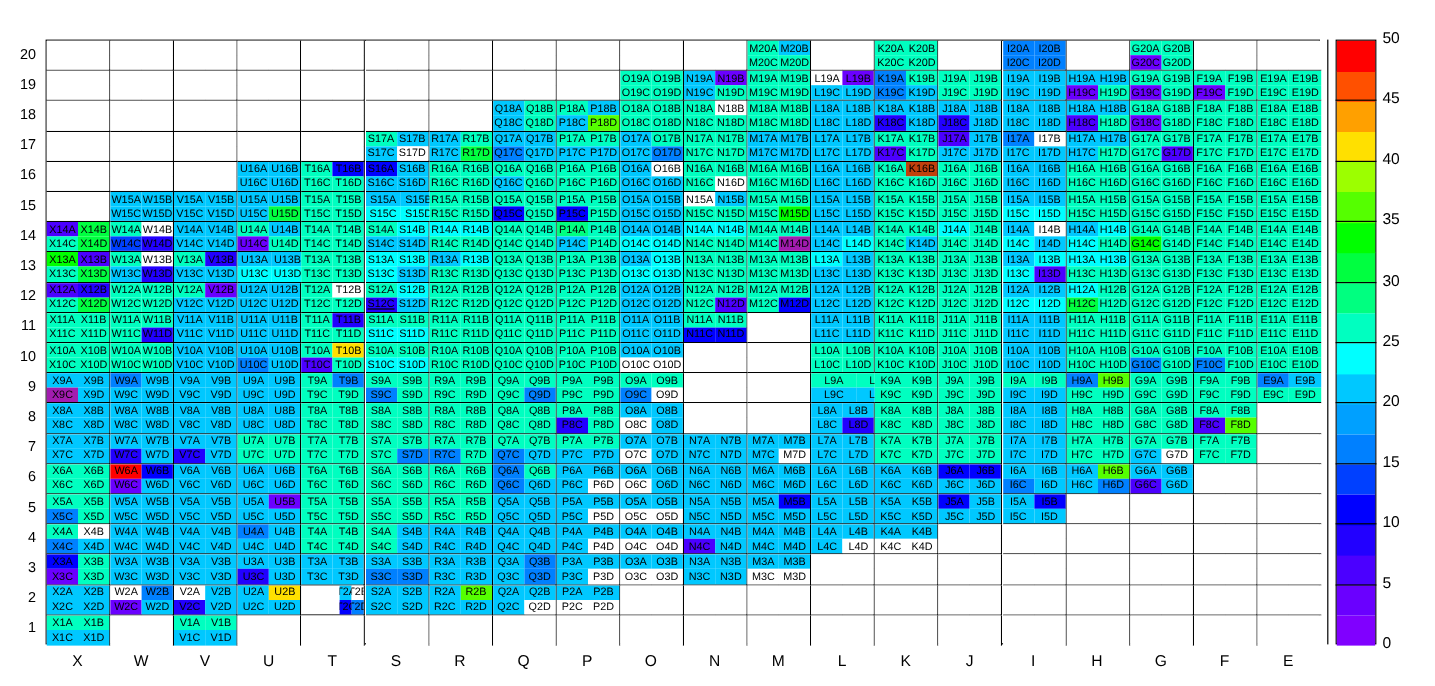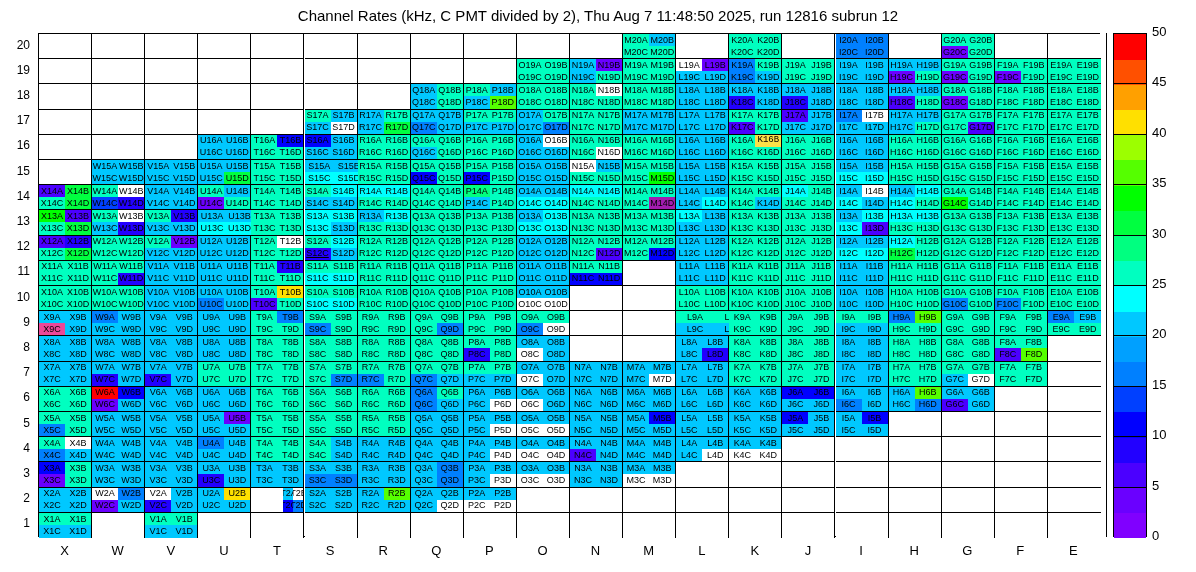--- a/index.html
+++ b/index.html
@@ -42,21 +42,20 @@
   .cband{position:absolute;left:0;width:100%;}
   .ctick{position:absolute;left:1113px;width:34px;height:1px;background:#000;}
   .ctlab{position:absolute;left:1152px;font-size:13px;color:#000;}
   #cbaxis{position:absolute;left:1106px;top:33px;width:1px;height:504px;background:#000;}
 </style>
 </head>
 <body>
 
 <div id="root">
 
-  <div id="title">Channel Rates (kHz, C PMT divided by 2), Thu Aug  7 11:48:50 2025, run 12816 subrun 12</div>
 
   <div id="grid">
       <div class="cell" style="left: 0px; top: 0px; width: 53.1px; height: 25.2px;">
         <div class="sub" style="background: rgb(255, 255, 255);"></div>
         <div class="sub" style="background: rgb(255, 255, 255);"></div>
         <div class="sub" style="background: rgb(255, 255, 255);"></div>
         <div class="sub" style="background: rgb(255, 255, 255);"></div>
       </div>
       <div class="cell" style="left: 53.1px; top: 0px; width: 53.1px; height: 25.2px;">
         <div class="sub" style="background: rgb(255, 255, 255);"></div>
@@ -605,21 +604,21 @@
         <div class="sub" style="background: rgb(0, 255, 192);">M16D</div>
       </div>
       <div class="cell" style="left: 637.2px; top: 100.8px; width: 53.1px; height: 25.2px;">
         <div class="sub" style="background: rgb(0, 200, 255);">L16A</div>
         <div class="sub" style="background: rgb(0, 200, 255);">L16B</div>
         <div class="sub" style="background: rgb(0, 200, 255);">L16C</div>
         <div class="sub" style="background: rgb(0, 200, 255);">L16D</div>
       </div>
       <div class="cell" style="left: 690.3px; top: 100.8px; width: 53.1px; height: 25.2px;">
         <div class="sub" style="background: rgb(0, 255, 192);">K16A</div>
-        <div class="sub" style="background: #fde047; font-family: Liberation Mono, monospace;">K16B</div>
+        <div class="sub" style="background: #c2410c;">K16B</div>
         <div class="sub" style="background: rgb(0, 255, 192);">K16C</div>
         <div class="sub" style="background: rgb(0, 255, 192);">K16D</div>
       </div>
       <div class="cell" style="left: 743.4px; top: 100.8px; width: 53.1px; height: 25.2px;">
         <div class="sub" style="background: rgb(0, 255, 192);">J16A</div>
         <div class="sub" style="background: rgb(0, 255, 192);">J16B</div>
         <div class="sub" style="background: rgb(0, 255, 192);">J16C</div>
         <div class="sub" style="background: rgb(0, 255, 192);">J16D</div>
       </div>
       <div class="cell" style="left: 796.5px; top: 100.8px; width: 53.1px; height: 25.2px;">
@@ -1368,21 +1367,21 @@
       </div>
       <div class="cell" style="left: 1008.9px; top: 252px; width: 53.1px; height: 25.2px; border-right: none;">
         <div class="sub" style="background: rgb(0, 255, 192);">E10A</div>
         <div class="sub" style="background: rgb(0, 255, 192);">E10B</div>
         <div class="sub" style="background: rgb(0, 255, 192);">E10C</div>
         <div class="sub" style="background: rgb(0, 255, 192);">E10D</div>
       </div>
       <div class="cell" style="left: 0px; top: 277.2px; width: 53.1px; height: 25.2px;">
         <div class="sub" style="background: rgb(0, 200, 255);">X9A</div>
         <div class="sub" style="background: rgb(0, 200, 255);">X9B</div>
-        <div class="sub" style="background: #ec4899;">X9C</div>
+        <div class="sub" style="background: #a21caf;">X9C</div>
         <div class="sub" style="background: rgb(0, 200, 255);">X9D</div>
       </div>
       <div class="cell" style="left: 53.1px; top: 277.2px; width: 53.1px; height: 25.2px;">
         <div class="sub" style="background: rgb(0, 128, 255);">W9A</div>
         <div class="sub" style="background: rgb(0, 200, 255);">W9B</div>
         <div class="sub" style="background: rgb(0, 200, 255);">W9C</div>
         <div class="sub" style="background: rgb(0, 200, 255);">W9D</div>
       </div>
       <div class="cell" style="left: 106.2px; top: 277.2px; width: 53.1px; height: 25.2px;">
         <div class="sub" style="background: rgb(0, 200, 255);">V9A</div>

